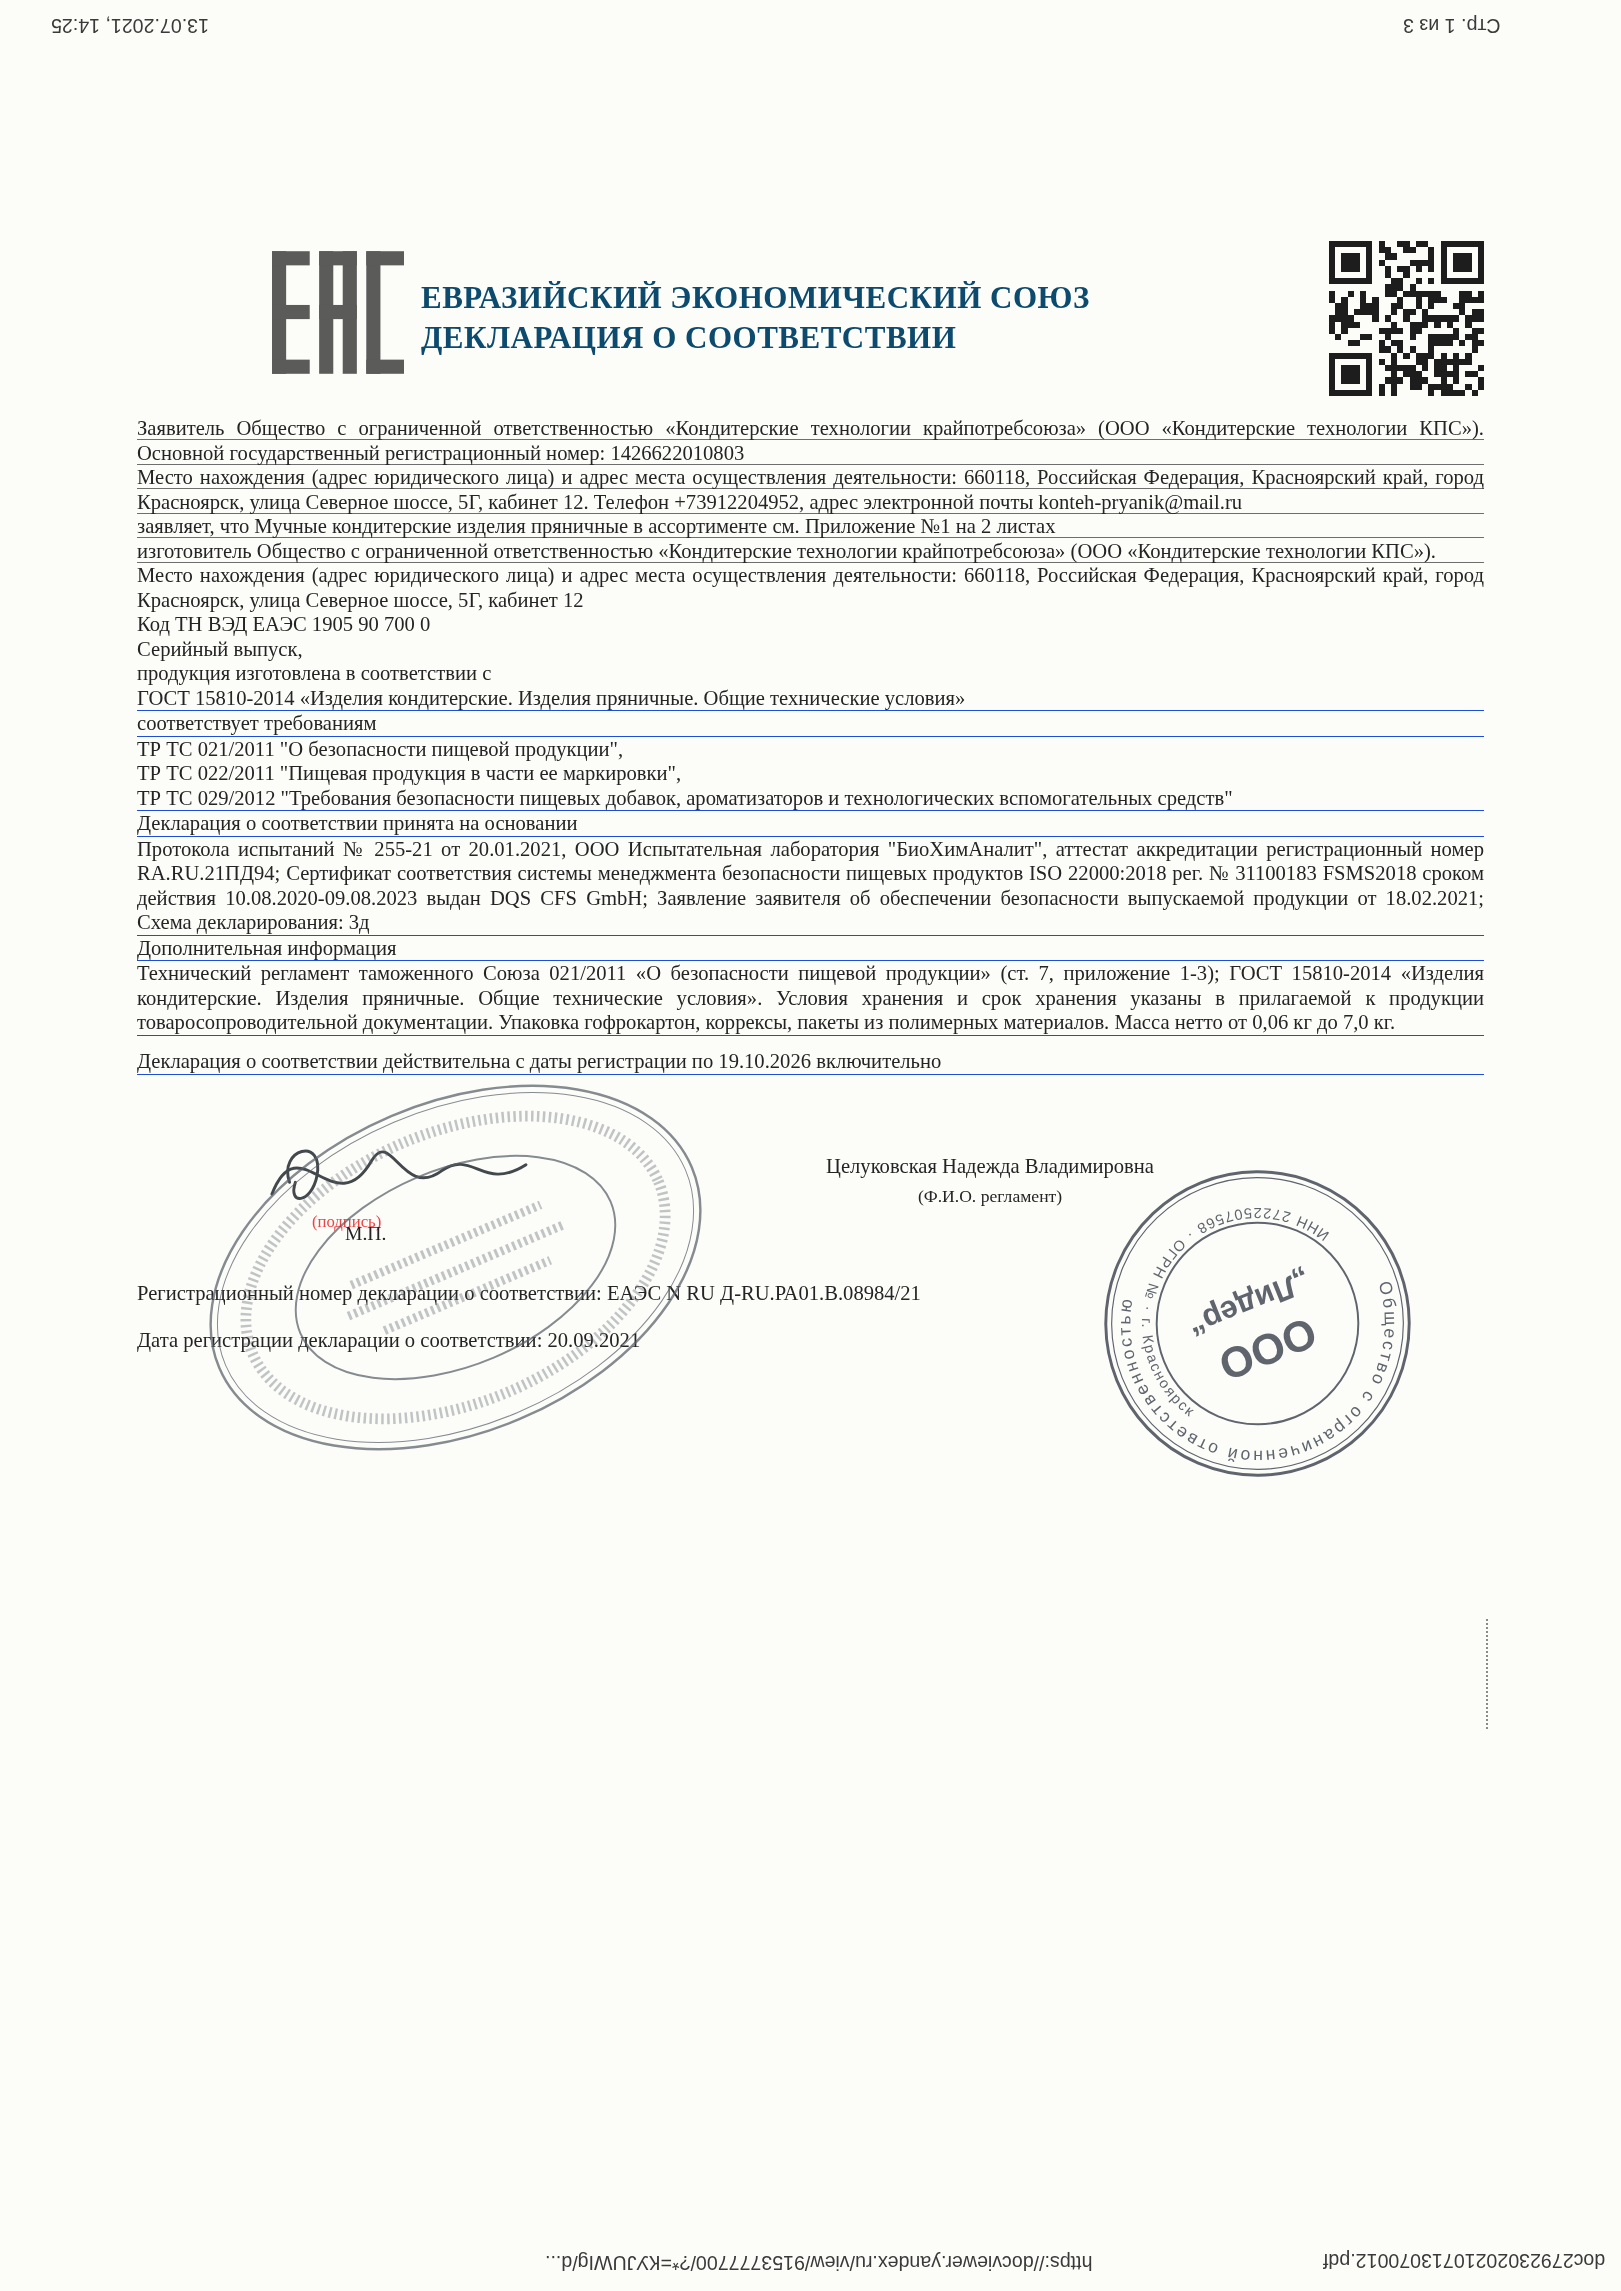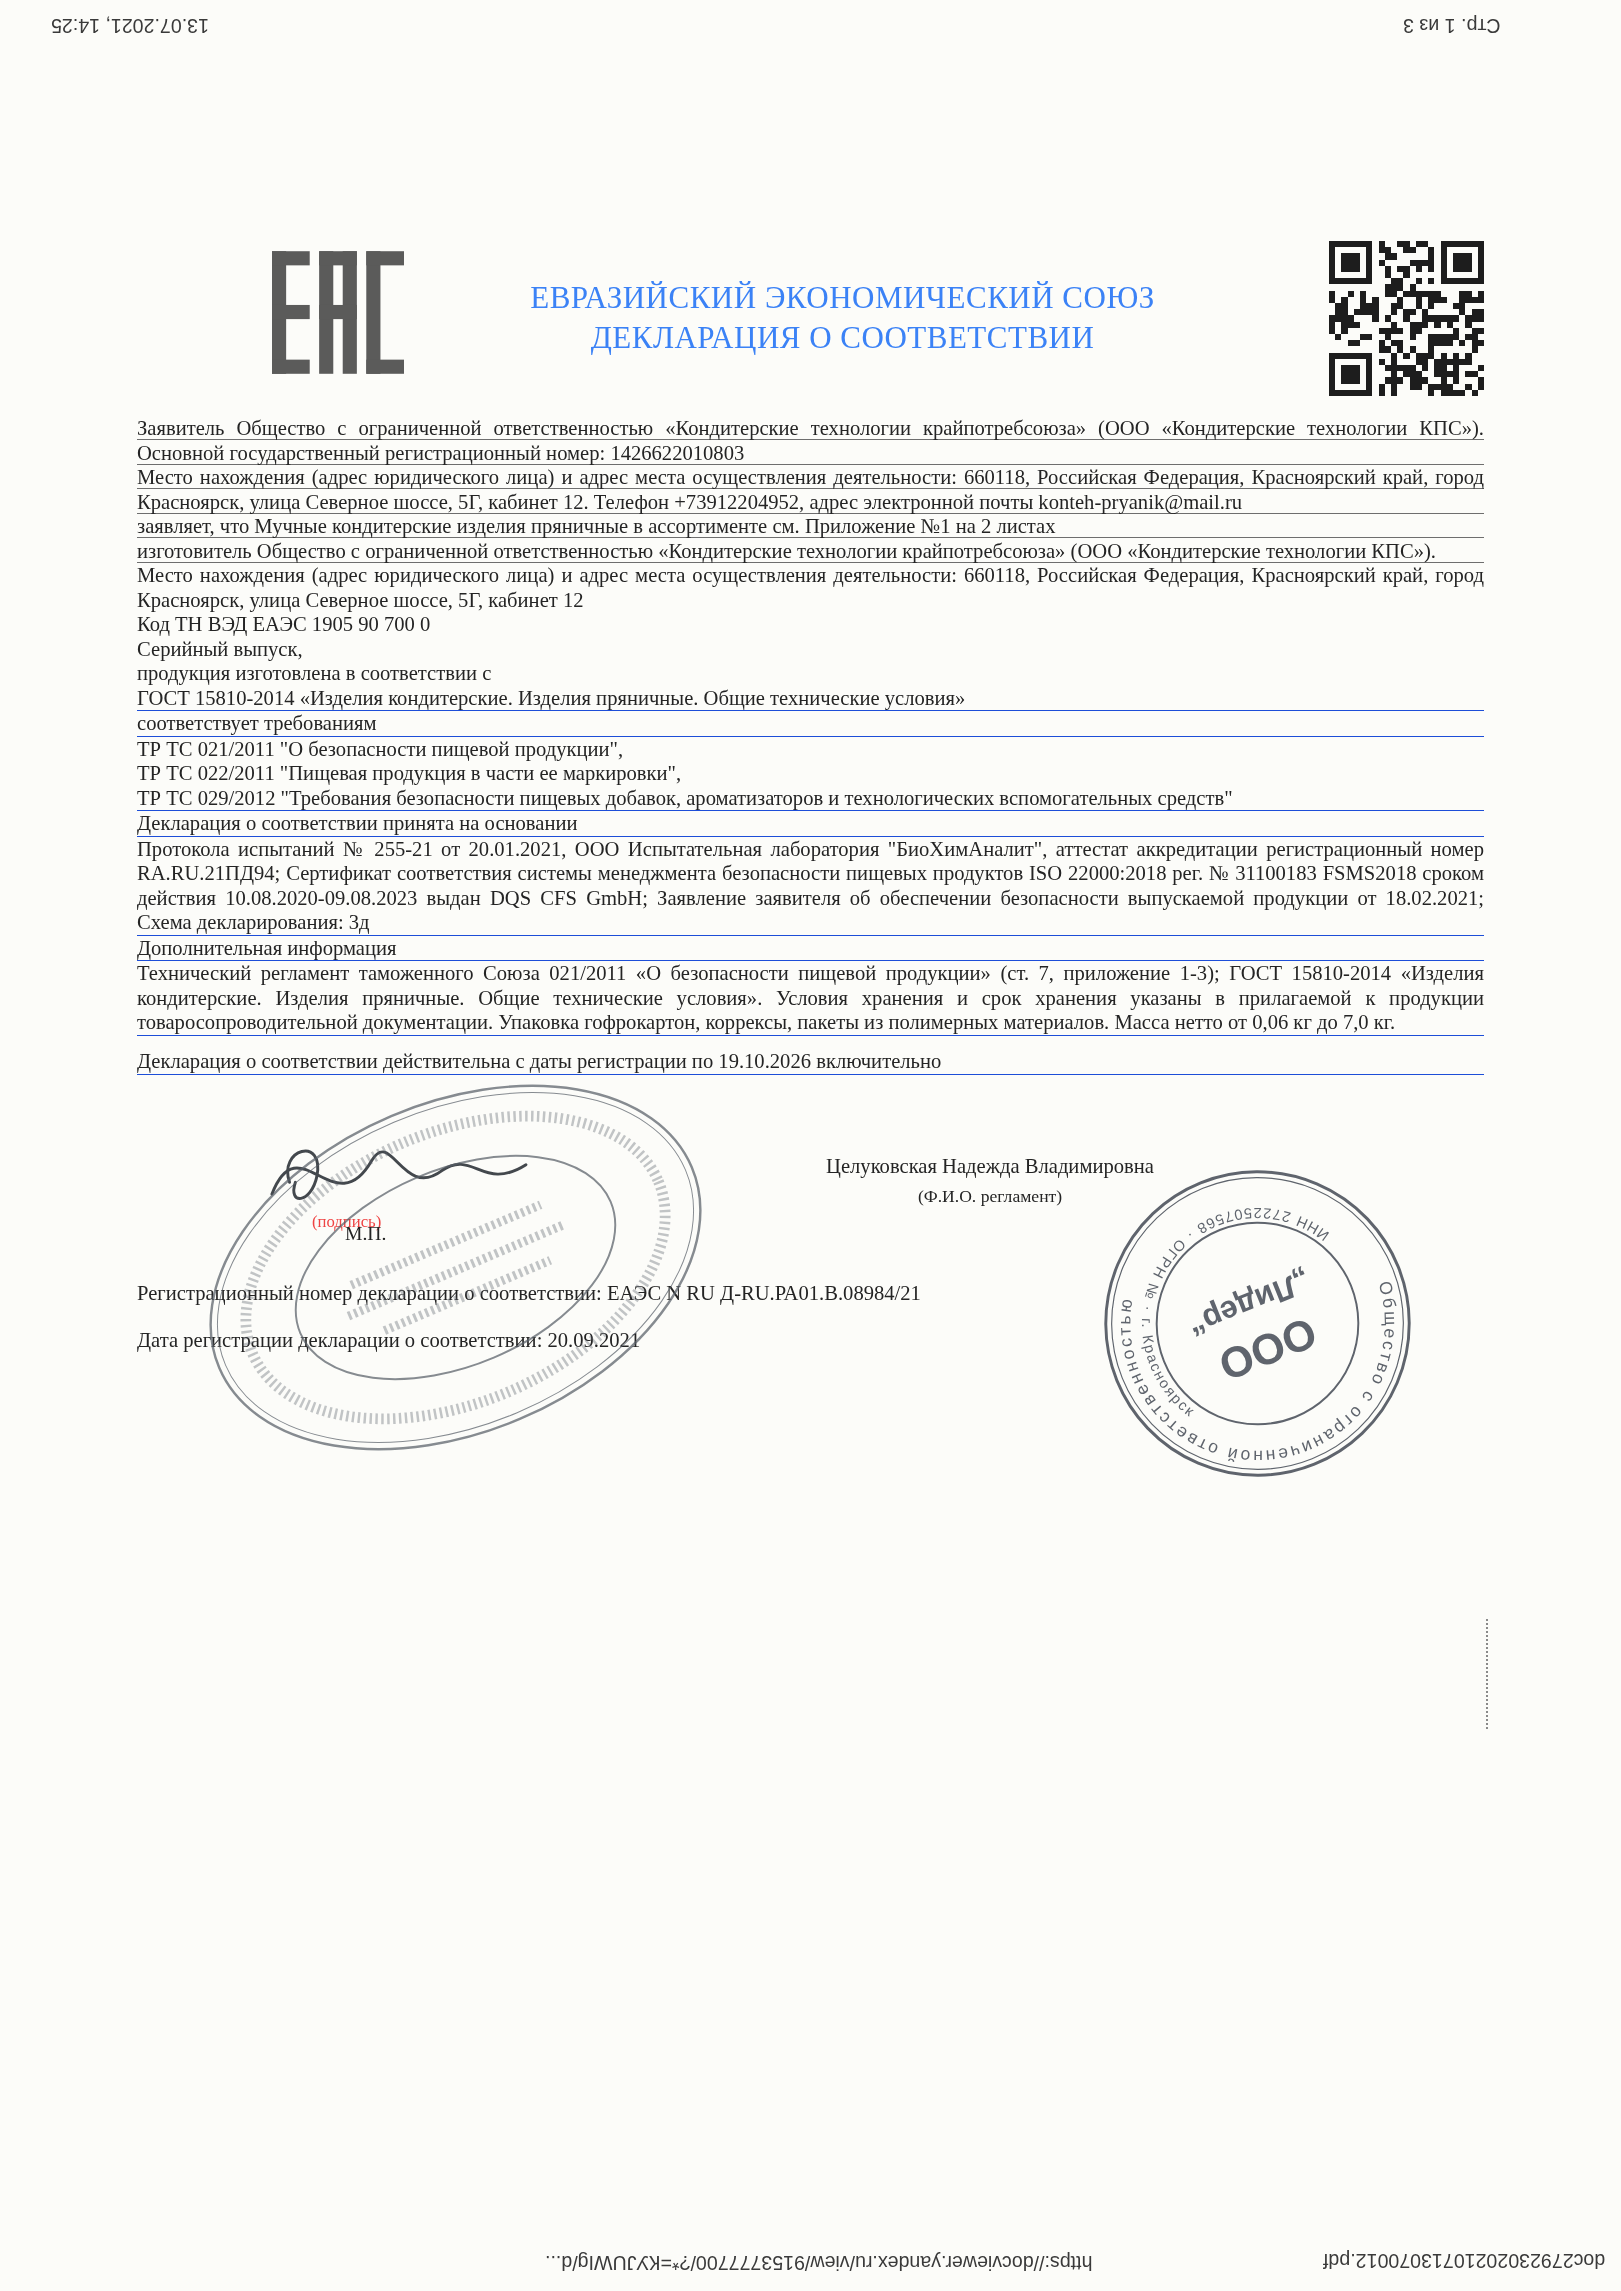--- a/index.html
+++ b/index.html
@@ -22,22 +22,22 @@
   }
   .m-top-left{top:13.7px;left:51px;}
   .m-top-right{top:13.7px;right:120px;}
   .m-bottom-left{bottom:17.6px;left:545px;}
   .m-bottom-right{bottom:19.6px;right:15.7px;}
 
   
   .eac-logo{position:absolute;left:272px;top:251px;width:132px;height:123px;}
   .doc-title{
     position:absolute;left:421px;top:278px;width:843px;
-    text-align:center;font-weight:normal;font-size:31px;line-height:40px;
-    letter-spacing:0.5px;color:#3b82f6;
+    text-align:left;font-weight:bold;font-size:31px;line-height:40px;
+    letter-spacing:0.5px;color:#0c4a6e;
   }
   .qr{position:absolute;top:241px;right:137px;width:155px;height:155px;}
 
   
   .body-area{position:absolute;left:137px;top:416px;width:1347px;}
   .f{margin:0;font-size:20.6px;line-height:24.5px;}
   .ruled{background-image:repeating-linear-gradient(to bottom, transparent 0 23.5px, #6e6e6e 23.5px 24.5px);}
   .ul{border-bottom:1px solid #1d4ed8;}
   .just{text-align:justify;}
   .gap{margin-top:13.7px;}

